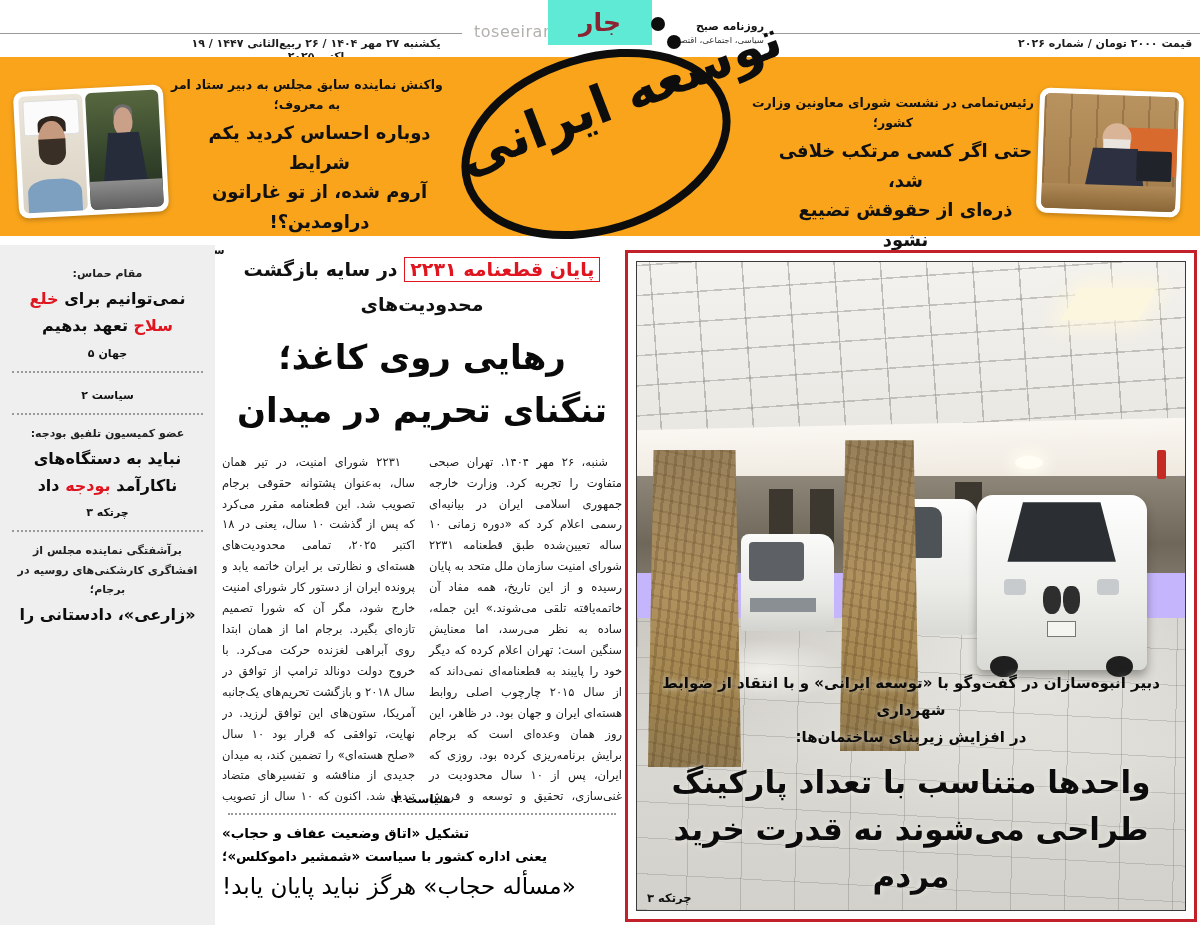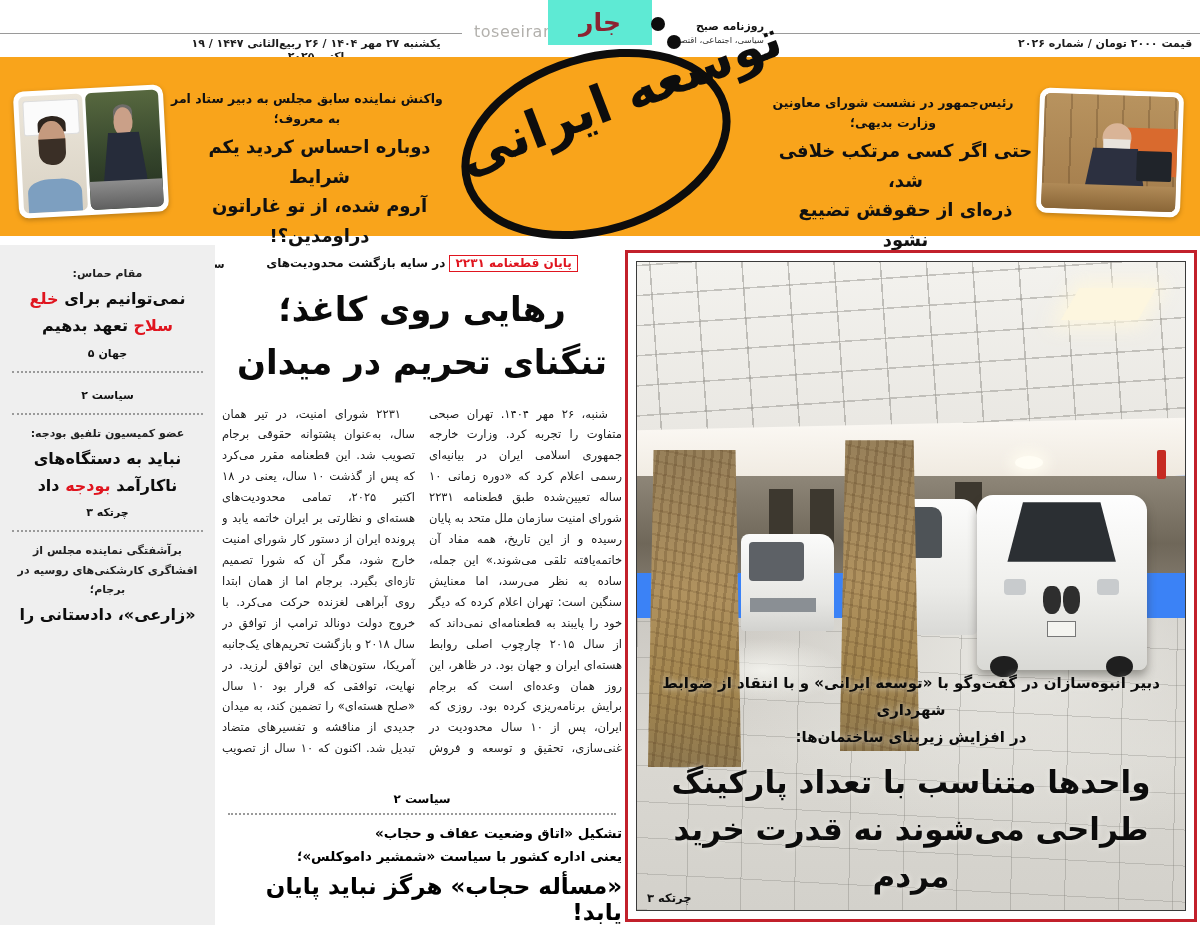--- a/index.html
+++ b/index.html
@@ -46,49 +46,49 @@
   .cell-office .head { position:absolute; left:44%; top:24%; width:22%; height:26%; background:#d9b497; border-radius:50%; }
   .cell-office .beardw { position:absolute; left:45%; top:38%; width:20%; height:14%; background:#e9e4dd; border-radius:0 0 50% 50%; }
   .cell-office .suit { position:absolute; left:32%; top:46%; width:44%; height:34%; background:#2c3040; clip-path:polygon(12% 0,88% 0,100% 100%,0 100%); }
   .cell-office .desk { position:absolute; left:0; bottom:0; width:100%; height:22%; background:linear-gradient(180deg,#b08a57,#8a6637); }
   .cell-office .monitor { position:absolute; right:4%; top:48%; width:26%; height:26%; background:#20242a; border-radius:2px; }
 
   .banner-text { position:absolute; text-align:center; direction:rtl; color:#111; }
   .banner-kicker { font-size:12.5px; font-weight:bold; line-height:1.6; }
   .banner-head { font-size:18px; font-weight:900; line-height:1.65; margin-top:3px; letter-spacing:-.2px;padding-left:25px; }
   .banner-section { font-size:11px; font-weight:bold; margin-top:7px; text-align:left; padding-left:4px; }
-  .banner-left-text { left:168px; top:32px; width:278px; }
+  .banner-left-text { left:168px; top:18px; width:278px; }
   .banner-right-text { left:752px; top:36px; width:282px; }
 
   
   .sidebar { position:absolute; left:0; top:245px; width:215px; height:680px; background:#efefef; padding:10px 12px; overflow:hidden; }
   .sb-item { padding:9px 2px 11px; border-bottom:2px dotted #9a9a9a; text-align:center; cursor:pointer; }
   .sb-item:last-child { border-bottom:none; }
   .sb-kicker { font-size:11px; font-weight:bold; color:#222; line-height:1.75; }
   .sb-head { font-size:16px; font-weight:900; color:#0d0d0d; line-height:1.7; margin-top:2px; }
   .sb-section { font-size:11px; font-weight:bold; color:#111; margin-top:7px; }
   .red { color:#e0151f; }
 
   
   .lead-top { position:absolute; left:222px; top:252px; width:400px; text-align:center; direction:rtl; }
-  .lead-kicker { font-size:12px; font-weight:bold; color:#111; line-height:1.85; }
+  .lead-kicker { font-size:19px; font-weight:bold; color:#111; line-height:1.85; }
   .boxed-red { color:#e0151f; border:1px solid #e0151f; padding:0 5px 1px; }
   .lead-headline { font-size:34px; font-weight:900; color:#0a0a0a; line-height:1.55; margin-top:9px; letter-spacing:-.5px; }
   .lead-body { display:flex; gap:14px; margin-top:15px; height:352px; overflow:hidden; text-align:justify; }
   .lead-col { flex:1; font-size:11.5px; line-height:1.82; color:#1a1a1a; }
   .lead-col p { text-indent:14px; }
   .lead-section { position:absolute; left:222px; top:792px; width:400px; text-align:center; font-size:12px; font-weight:bold; }
   .dotted-sep { position:absolute; left:228px; top:813px; width:388px; border-top:2px dotted #9a9a9a; }
-  .hijab { position:absolute; left:222px; top:822px; width:400px; text-align:right; direction:rtl; }
+  .hijab { position:absolute; left:222px; top:822px; width:400px; text-align:left; direction:rtl; }
   .hijab-kicker { font-size:13.5px; font-weight:bold; line-height:1.7; }
-  .hijab-head { font-size:23px; font-weight:700; margin-top:5px; letter-spacing:-.3px; }
+  .hijab-head { font-size:23px; font-weight:400; margin-top:5px; letter-spacing:-.3px; }
 
   
   .photo-frame { position:absolute; left:625px; top:250px; width:572px; height:672px; border:3px solid #c2202b; background:#fff; padding:8px; cursor:pointer; }
-  .photo-inner { position:relative; width:100%; height:100%; border:1px solid #3a3a3a; overflow:hidden; background:#3b82f6; }
+  .photo-inner { position:relative; width:100%; height:100%; border:1px solid #3a3a3a; overflow:hidden; background:#c4b5fd; }
   .ceiling { position:absolute; left:-4%; top:0; width:108%; height:27%;
     background:
       repeating-linear-gradient(86deg, rgba(150,148,142,.55) 0 1.5px, transparent 1.5px 46px),
       repeating-linear-gradient(-4deg, rgba(150,148,142,.5) 0 1.5px, transparent 1.5px 30px),
       linear-gradient(180deg,#f3f2ee,#e9e7e2);
   }
   .light-panel { position:absolute; right:7%; top:4%; width:14%; height:5%; background:#fdf6df; box-shadow:0 0 18px 8px rgba(253,246,223,.9); transform:skewX(-30deg); }
   .bulkhead { position:absolute; left:-2%; top:25%; width:104%; height:9%; background:linear-gradient(180deg,#faf7f2,#efe9df); transform:rotate(-1.3deg); }
   .round-light { position:absolute; right:26%; top:30%; width:5%; height:2%; background:#fffdf4; border-radius:50%; box-shadow:0 0 14px 6px rgba(255,253,240,.8); }
   .shadowband { position:absolute; left:0; top:33%; width:100%; height:15%; background:linear-gradient(180deg,#8e8678,#6f6759 70%,#7c7467); }
@@ -181,21 +181,21 @@
     <div class="banner-text banner-left-text">
       <div class="banner-kicker">واکنش نماینده سابق مجلس به دبیر ستاد امر به معروف؛</div>
       <div class="banner-head">
         <div>دوباره احساس کردید یکم شرایط</div>
         <div>آروم شده، از تو غاراتون دراومدین؟!</div>
       </div>
       <div class="banner-section">سیاست ۲</div>
     </div>
 
     <div class="banner-text banner-right-text">
-      <div class="banner-kicker">رئیس‌جمهور در نشست شورای معاونین وزارت بدیهی؛</div>
+      <div class="banner-kicker">رئیس‌تمامی در نشست شورای معاونین وزارت کشور؛</div>
       <div class="banner-head">
         <div>حتی اگر کسی مرتکب خلافی شد،</div>
         <div>ذره‌ای از حقوقش تضییع نشود</div>
       </div>
       <div class="banner-section">همین صفحه</div>
     </div>
 
     <div class="photo-card banner-right-photo">
       <div class="pc-cell cell-office">
         <div class="panel"></div>

